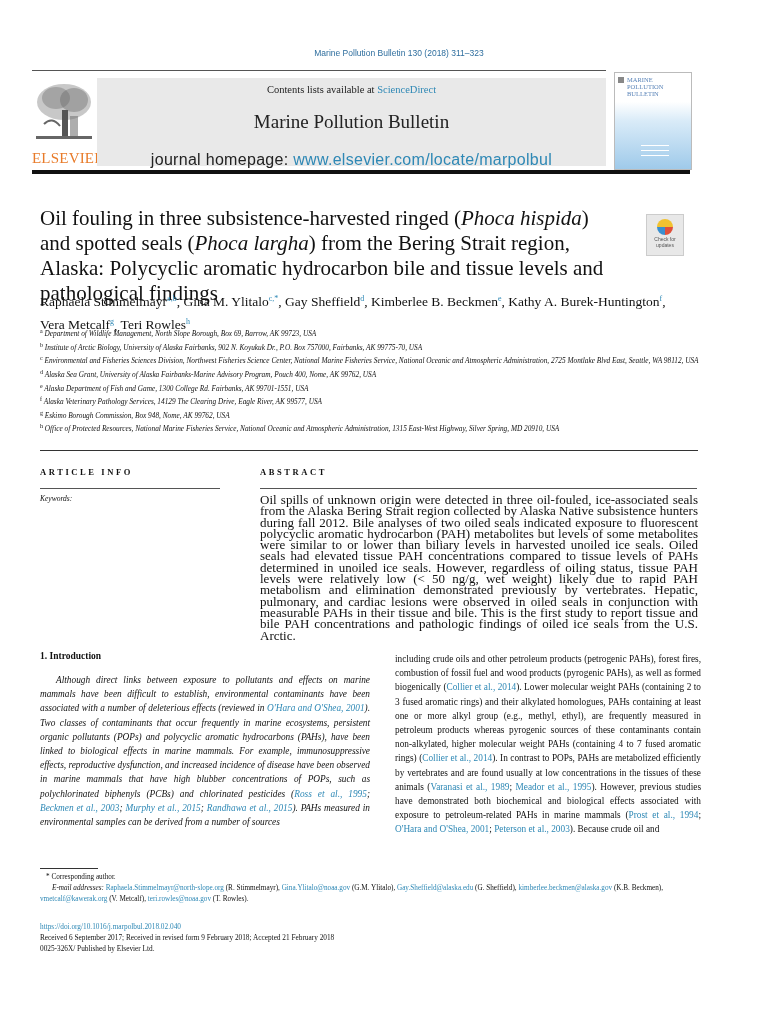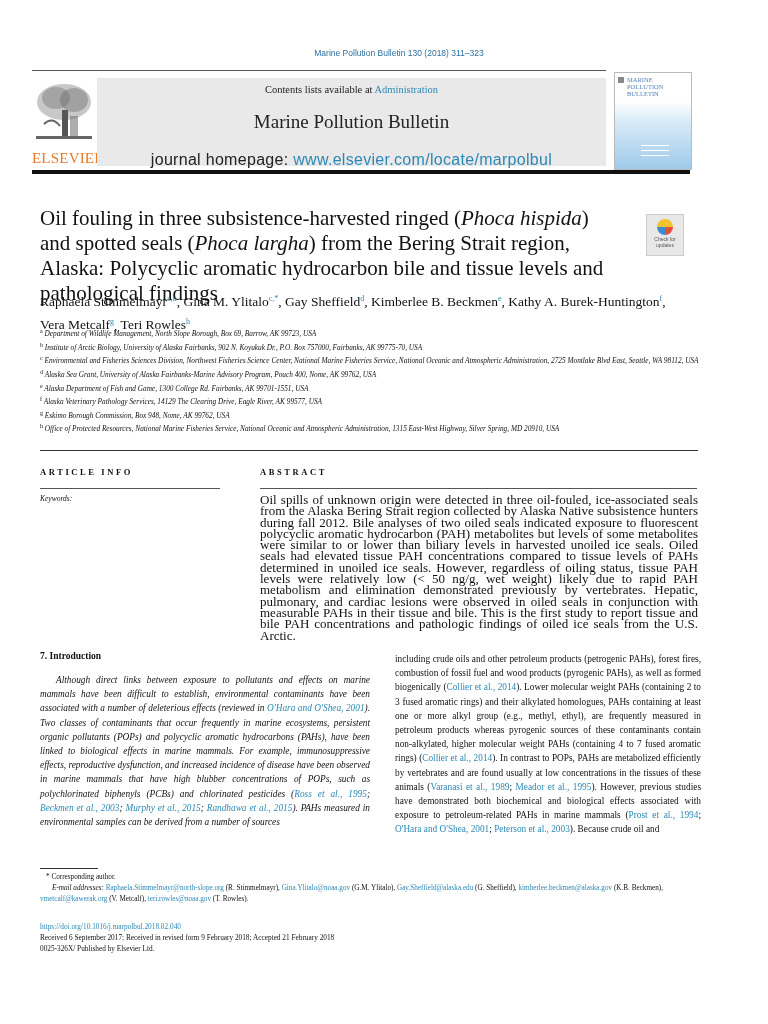--- a/index.html
+++ b/index.html
@@ -56,21 +56,21 @@
     <ellipse cx="40" cy="20" rx="14" ry="12" fill="#666" opacity="0.4"></ellipse>
     <rect x="28" y="30" width="6" height="26" fill="#555"></rect>
     <path d="M10 44 q8 -8 16 2" stroke="#666" fill="none" stroke-width="2"></path>
     <rect x="36" y="36" width="8" height="20" fill="#777" opacity="0.6"></rect>
     <rect x="2" y="56" width="56" height="3" fill="#666"></rect>
   </svg>
   <div class="elsevier-word">ELSEVIER</div>
 </div>
 
 <div class="abs masthead">
-  <div class="contents-line"><span>Contents lists available at </span><span class="link">Administration</span></div>
+  <div class="contents-line"><span>Contents lists available at </span><span class="link">ScienceDirect</span></div>
   <div class="journal-title">Marine Pollution Bulletin</div>
   <div class="homepage"><span>journal homepage: </span><span class="link">www.elsevier.com/locate/marpolbul</span></div>
 </div>
 
 <div class="abs cover">
   <div class="cover-logo"></div>
   <div class="cover-title" id="cover-title">
       <div>MARINE</div>
       <div>POLLUTION</div>
       <div>BULLETIN</div>
@@ -106,21 +106,21 @@
 <div class="abs abs-head">ABSTRACT</div>
 <div class="abs info-rule"></div>
 <div class="abs abs-rule"></div>
 
 <div class="abs keywords">
   <div style="font-style:italic">Keywords:</div>
 </div>
 
 <div class="abs abstract">Oil spills of unknown origin were detected in three oil-fouled, ice-associated seals from the Alaska Bering Strait region collected by Alaska Native subsistence hunters during fall 2012. Bile analyses of two oiled seals indicated exposure to fluorescent polycyclic aromatic hydrocarbon (PAH) metabolites but levels of some metabolites were similar to or lower than biliary levels in harvested unoiled ice seals. Oiled seals had elevated tissue PAH concentrations compared to tissue levels of PAHs determined in unoiled ice seals. However, regardless of oiling status, tissue PAH levels were relatively low (&lt; 50 ng/g, wet weight) likely due to rapid PAH metabolism and elimination demonstrated previously by vertebrates. Hepatic, pulmonary, and cardiac lesions were observed in oiled seals in conjunction with measurable PAHs in their tissue and bile. This is the first study to report tissue and bile PAH concentrations and pathologic findings of oiled ice seals from the U.S. Arctic.</div>
 
-<div class="abs intro-head">7. Introduction</div>
+<div class="abs intro-head">1. Introduction</div>
 <div class="abs col-left" id="col-left"><span>Although direct links between exposure to pollutants and effects on marine mammals have been difficult to establish, environmental contaminants have been associated with a number of deleterious effects (reviewed in </span><span class="link">O'Hara and O'Shea, 2001</span><span>). Two classes of contaminants that occur frequently in marine ecosystems, persistent organic pollutants (POPs) and polycyclic aromatic hydrocarbons (PAHs), have been linked to biological effects in marine mammals. For example, immunosuppressive effects, reproductive dysfunction, and increased incidence of disease have been observed in marine mammals that have high blubber concentrations of POPs, such as polychlorinated biphenyls (PCBs) and chlorinated pesticides (</span><span class="link">Ross et al., 1995</span><span>; </span><span class="link">Beckmen et al., 2003</span><span>; </span><span class="link">Murphy et al., 2015</span><span>; </span><span class="link">Randhawa et al., 2015</span><span>). PAHs measured in environmental samples can be derived from a number of sources</span></div>
 <div class="abs col-right" id="col-right"><span>including crude oils and other petroleum products (petrogenic PAHs), forest fires, combustion of fossil fuel and wood products (pyrogenic PAHs), as well as formed biogenically (</span><span class="link">Collier et al., 2014</span><span>). Lower molecular weight PAHs (containing 2 to 3 fused aromatic rings) and their alkylated homologues, PAHs containing at least one or more alkyl group (e.g., methyl, ethyl), are frequently measured in petroleum products whereas pyrogenic sources of these contaminants contain non-alkylated, higher molecular weight PAHs (containing 4 to 7 fused aromatic rings) (</span><span class="link">Collier et al., 2014</span><span>). In contrast to POPs, PAHs are metabolized efficiently by vertebrates and are found usually at low concentrations in the tissues of these animals (</span><span class="link">Varanasi et al., 1989</span><span>; </span><span class="link">Meador et al., 1995</span><span>). However, previous studies have demonstrated both biochemical and biological effects associated with exposure to petroleum-related PAHs in marine mammals (</span><span class="link">Prost et al., 1994</span><span>; </span><span class="link">O'Hara and O'Shea, 2001</span><span>; </span><span class="link">Peterson et al., 2003</span><span>). Because crude oil and</span></div>
 
 <div class="abs fn-rule"></div>
 <div class="abs footnotes">
   <div class="fn-indent">* Corresponding author.</div>
   <div id="emails" style="text-indent:12px"><span style="font-style: italic;">E-mail addresses: </span><span class="link">Raphaela.Stimmelmayr@north-slope.org</span><span> (R. Stimmelmayr), </span><span class="link">Gina.Ylitalo@noaa.gov</span><span> (G.M. Ylitalo), </span><span class="link">Gay.Sheffield@alaska.edu</span><span> (G. Sheffield), </span><span class="link">kimberlee.beckmen@alaska.gov</span><span> (K.B. Beckmen), </span><span class="link">vmetcalf@kawerak.org</span><span> (V. Metcalf), </span><span class="link">teri.rowles@noaa.gov</span><span> (T. Rowles).</span></div>
 </div>
 
 <div class="abs meta">

